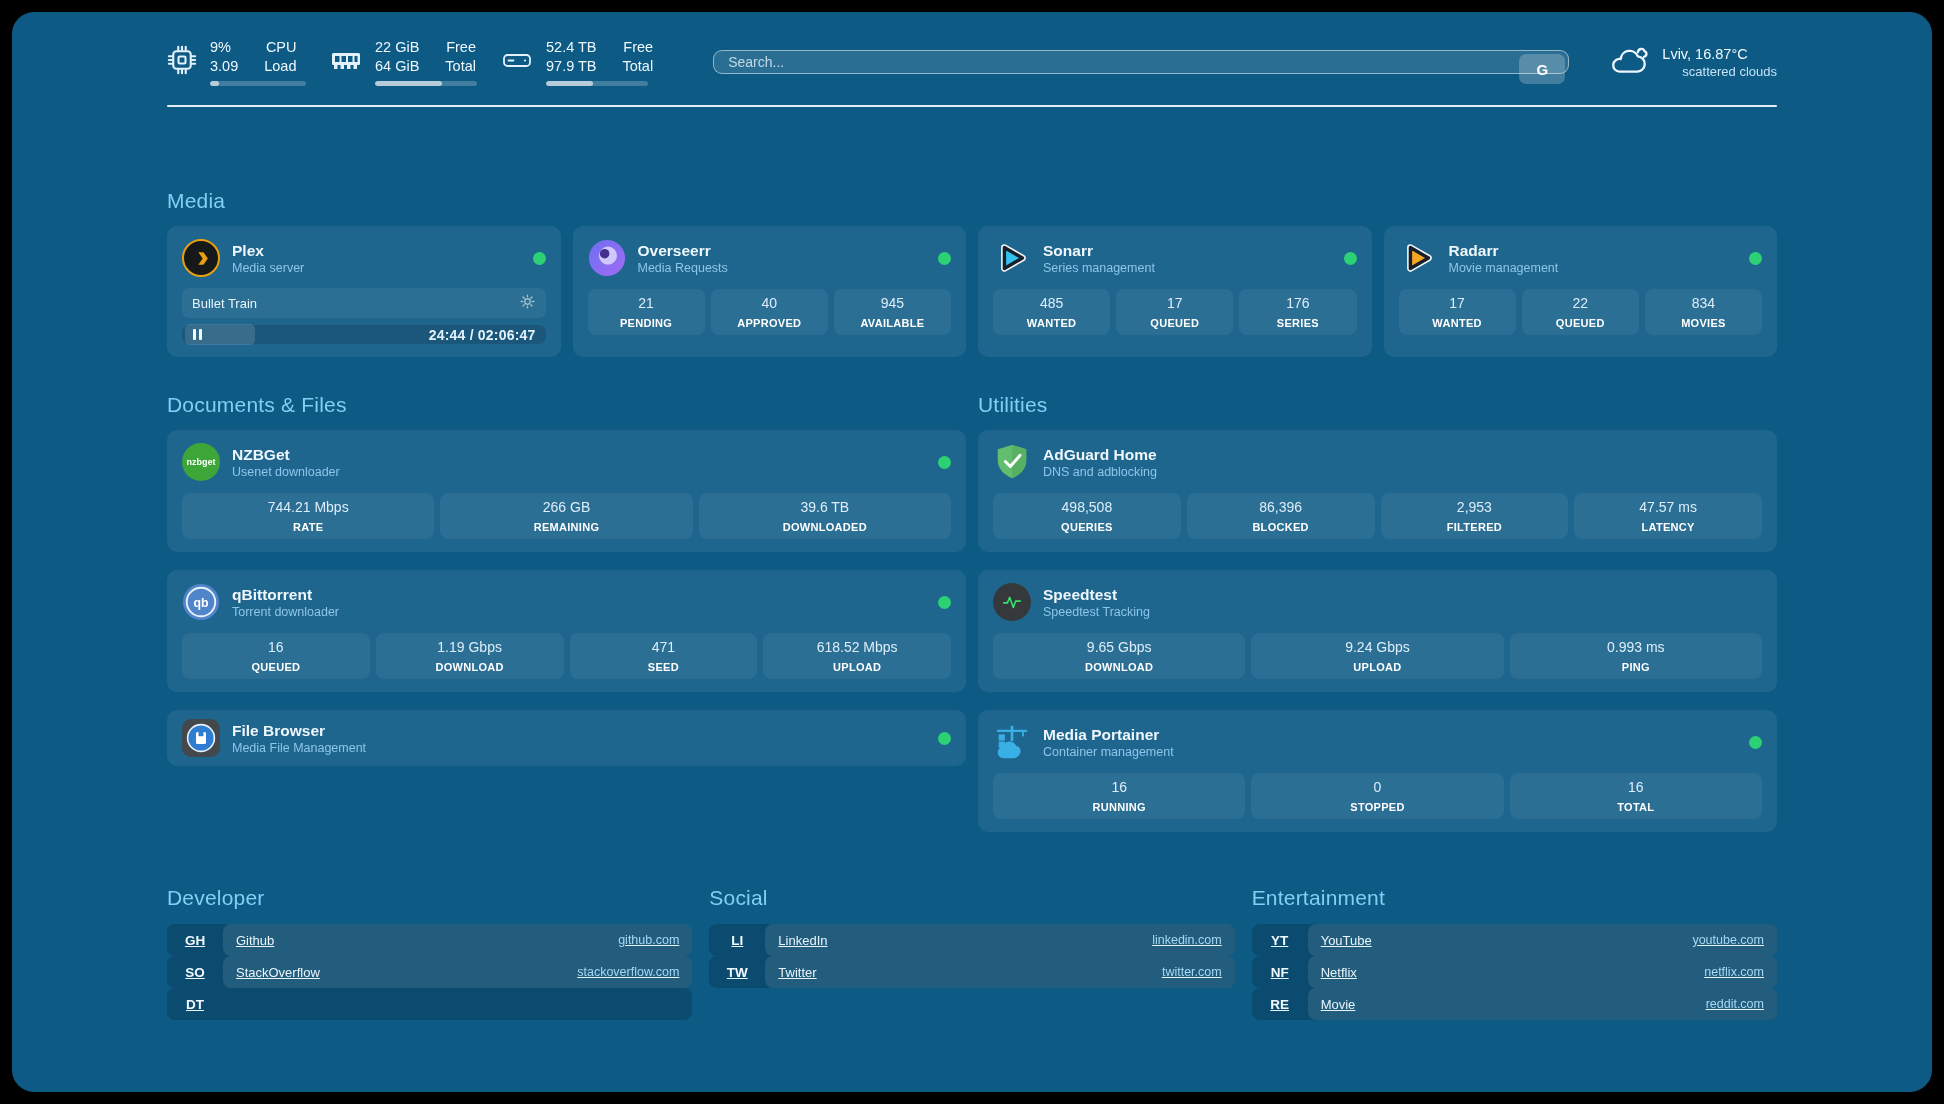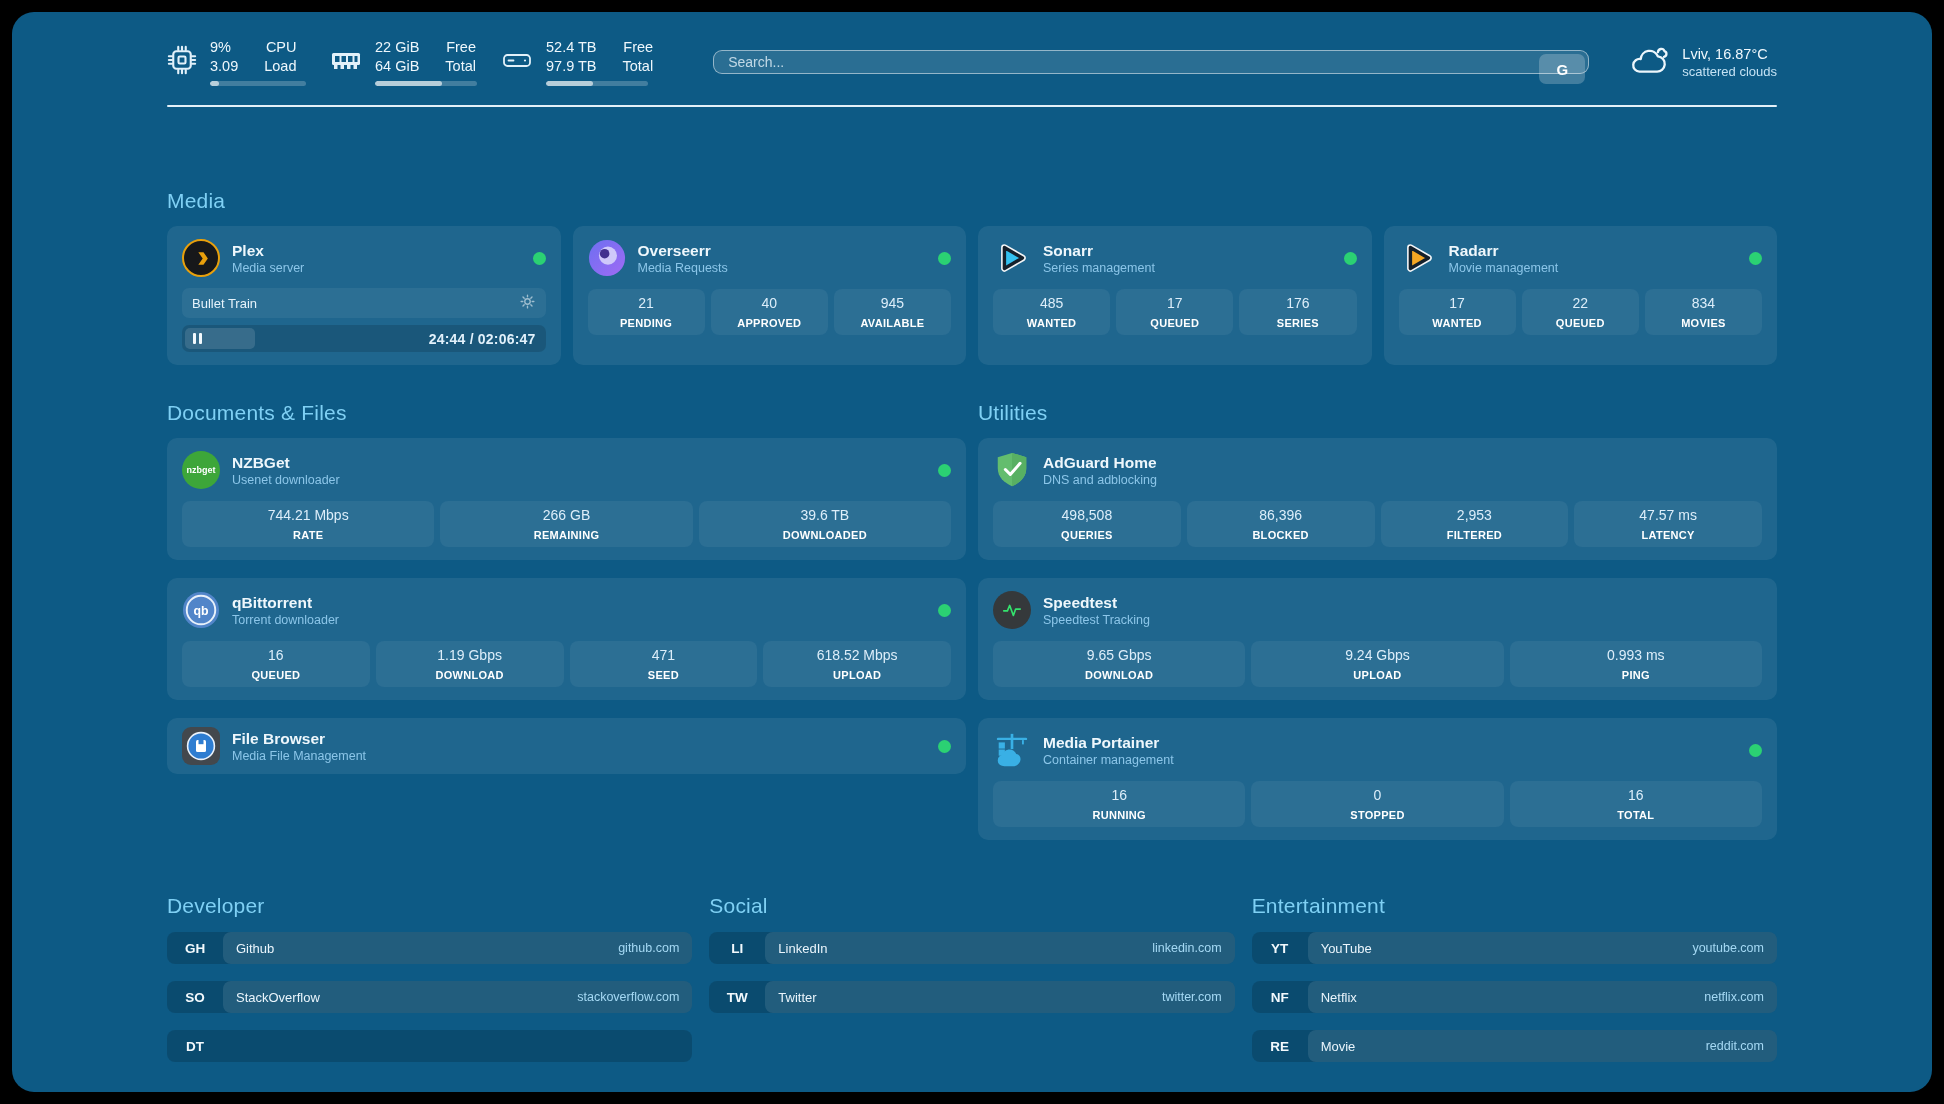--- a/index.html
+++ b/index.html
@@ -18,21 +18,21 @@
   .searchwrap{flex:1;position:relative;margin:0 40px 0 36px;height:24px;}
   .searchwrap input{width:100%;height:100%;box-sizing:border-box;background:rgba(255,255,255,.12);
     border:1px solid rgba(255,255,255,.5);border-radius:9px;padding:0 60px 0 14px;font-size:14px;
     color:#eef7fc;outline:none;font-family:inherit;}
   .searchwrap input::placeholder{color:rgba(230,243,250,.8);}
   .gbtn{position:absolute;top:4px;right:4px;width:46px;height:30px;border-radius:7px;
     background:rgba(255,255,255,.22);display:flex;align-items:center;justify-content:center;
     font-size:15px;font-weight:700;color:#fff;cursor:pointer;}
   .weather{display:flex;align-items:center;gap:13px;}
   .weather-line1{font-size:14.5px;font-weight:500;color:#f0f8fd;line-height:1.35;}
-  .weather-line2{font-size:13px;color:#c4e2f4;}
+  .weather-line2{font-size:13px;color:#c4e2f4;margin-left:20px;}
   .divider{margin-top:15px;height:2px;background:#e3f0f8;border-radius:1px;}
 
   
   .section-title{font-size:21px;font-weight:500;color:#7fd0f4;letter-spacing:.2px;}
   .media-title{margin-top:82px;}
   .media-grid{display:grid;grid-template-columns:repeat(4,1fr);gap:12px;margin-top:13px;}
   .card{background:rgba(255,255,255,.075);border-radius:10px;padding:13px 15px;box-sizing:border-box;}
   .card-header{display:flex;align-items:center;gap:12px;}
   .hdr-text{display:flex;flex-direction:column;gap:1px;}
   .card-title{font-size:15.5px;font-weight:600;color:#eef7fc;line-height:1.25;}
@@ -42,21 +42,21 @@
   .stats{display:flex;gap:6px;margin-top:12px;}
   .stat{flex:1;background:rgba(255,255,255,.06);border-radius:8px;height:46px;display:flex;
     flex-direction:column;align-items:center;justify-content:center;gap:6px;}
   .stat-value{font-size:14px;color:#ddeefa;}
   .stat-label{font-size:11px;font-weight:700;color:#fff;letter-spacing:.3px;}
 
   
   .plex-row1{margin-top:11px;height:30px;background:rgba(255,255,255,.06);border-radius:7px;
     display:flex;align-items:center;justify-content:space-between;padding:0 10px;}
   .plex-row1 .np-title{font-size:13px;color:#e6f3fb;}
-  .plex-row2{margin-top:7px;height:27px;background:rgba(0,0,0,.14);border-radius:7px;
+  .plex-row2{margin-top:7px;height:19px;background:rgba(0,0,0,.14);border-radius:7px;
     display:flex;align-items:center;padding:0 10px 0 3px;gap:44px;}
   .plex-progress{height:21px;border-radius:5px;background:rgba(255,255,255,.13);
     display:flex;align-items:center;padding-left:8px;box-sizing:border-box;}
   .pause-icon{display:flex;gap:3px;}
   .pause-icon i{display:block;width:3px;height:11px;border-radius:1px;background:#f2f9fd;}
   .plex-time{margin-left:auto;font-size:14px;font-weight:600;color:#e2f1fb;letter-spacing:.2px;}
 
   
   .split{display:grid;grid-template-columns:1fr 1fr;gap:12px;margin-top:36px;}
   .colcards{margin-top:13px;display:flex;flex-direction:column;gap:18px;}
@@ -64,21 +64,21 @@
 
   
   .logo-plex{background:#17181a;border:2px solid #e8a00c;border-radius:50%;width:34px;height:34px;}
   .logo-nzbget{background:#3da639;border-radius:50%;color:#fff;font-size:9px;font-weight:700;}
   .logo-speedtest{background:#35393b;border-radius:50%;}
   .logo-fb{background:#43484d;border-radius:9px;}
 
   
   .bookmarks{display:grid;grid-template-columns:repeat(3,1fr);gap:17px;margin-top:54px;}
   .bm-title{margin-bottom:14px;}
-  .bm-row{display:flex;height:32px;margin-bottom:17px;border-radius:8px;background:rgba(0,0,0,.16);cursor:pointer;}
+  .bm-row{display:flex;height:32px;border-radius:8px;background:rgba(0,0,0,.16);cursor:pointer;text-decoration:underline;}
   .bm-abbr{width:56px;display:flex;align-items:center;justify-content:center;font-size:13.5px;
     font-weight:600;color:#f2f9fd;flex:none;}
   .bm-pill{flex:1;background:rgba(255,255,255,.10);border-radius:8px;display:flex;align-items:center;
     justify-content:space-between;padding:0 13px;}
   .bm-name{font-size:13px;color:#eaf5fc;}
   .bm-url{font-size:12.5px;color:#a5d9f4;}
 </style>
 </head>
 <body>
 

